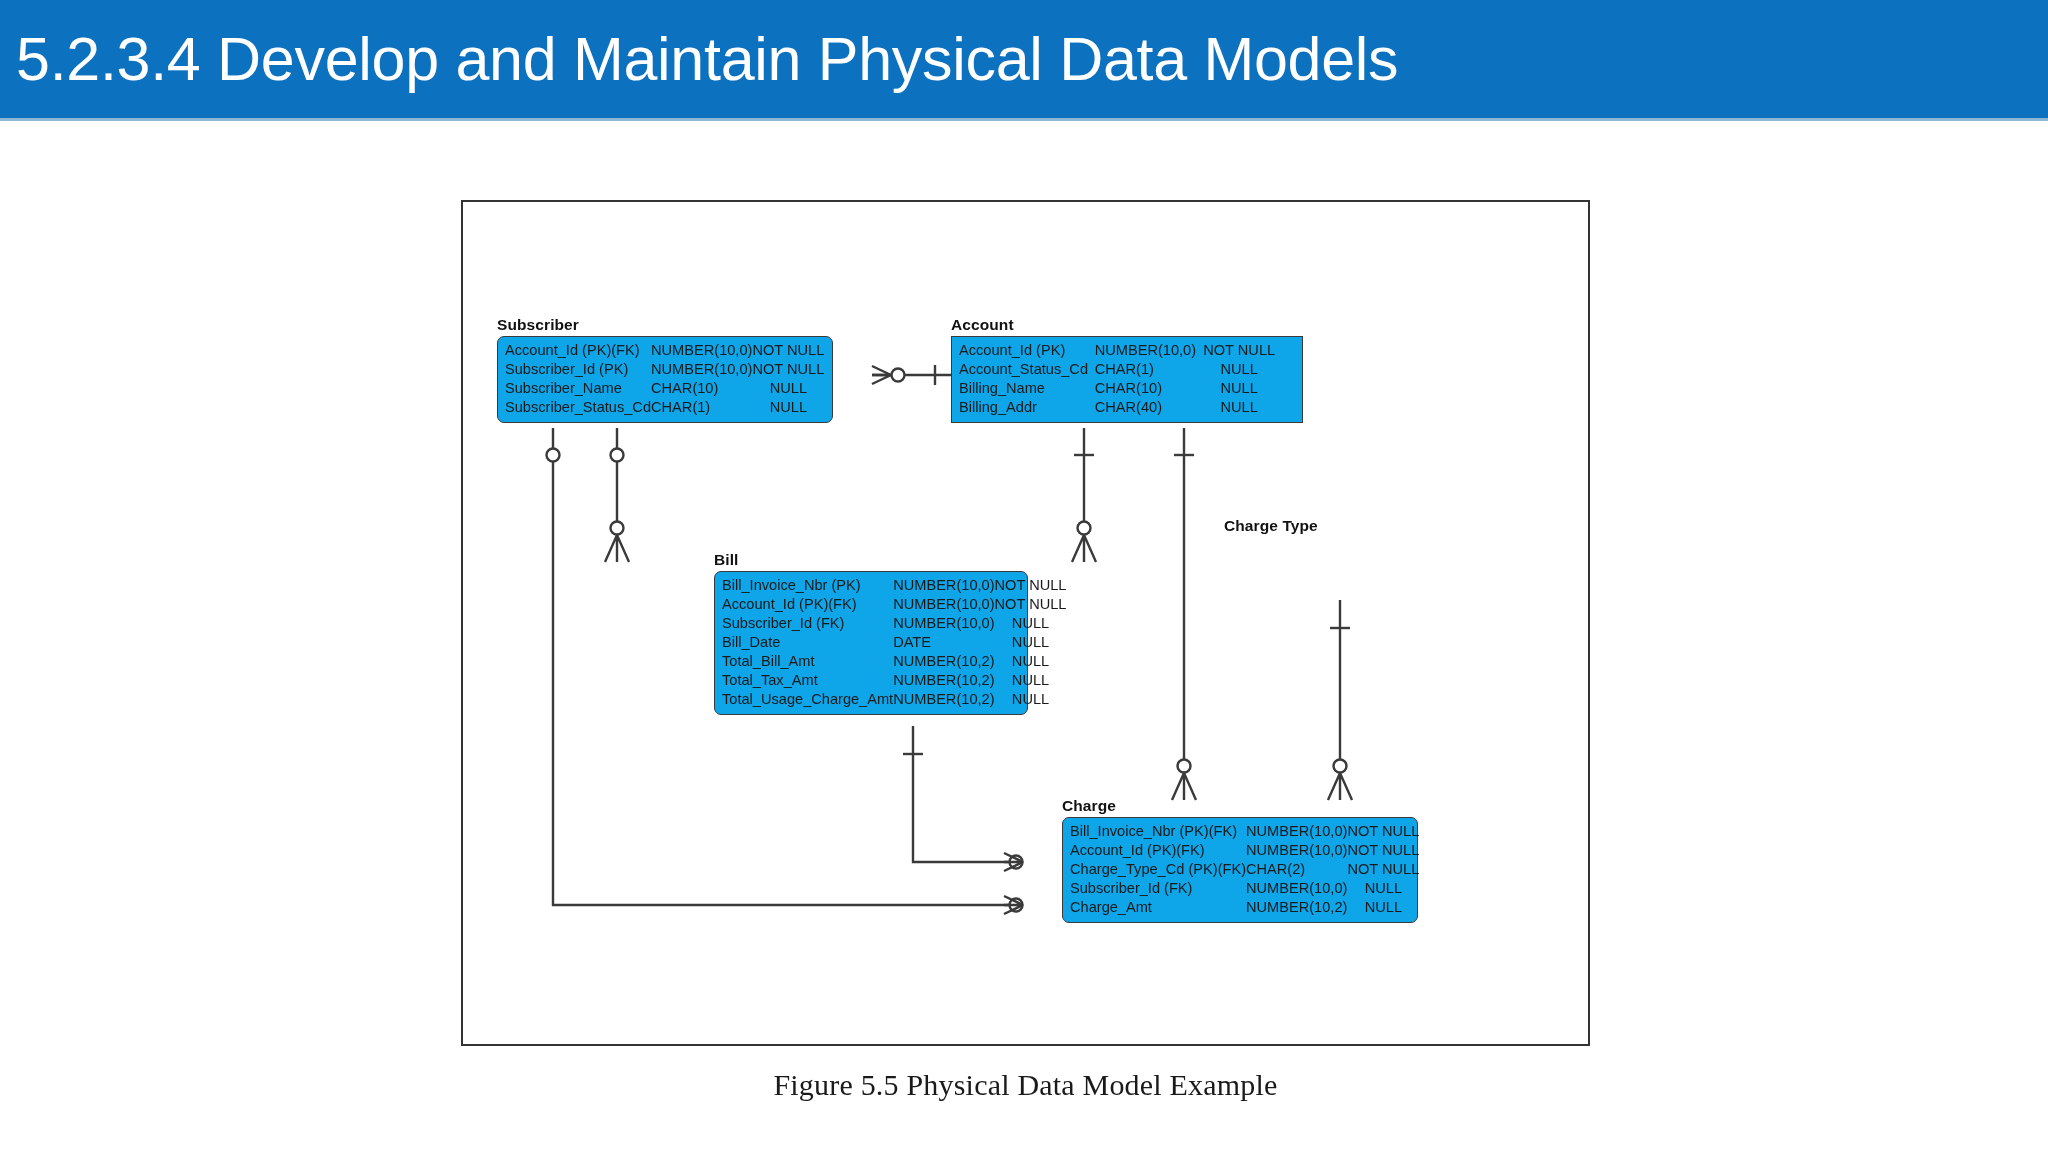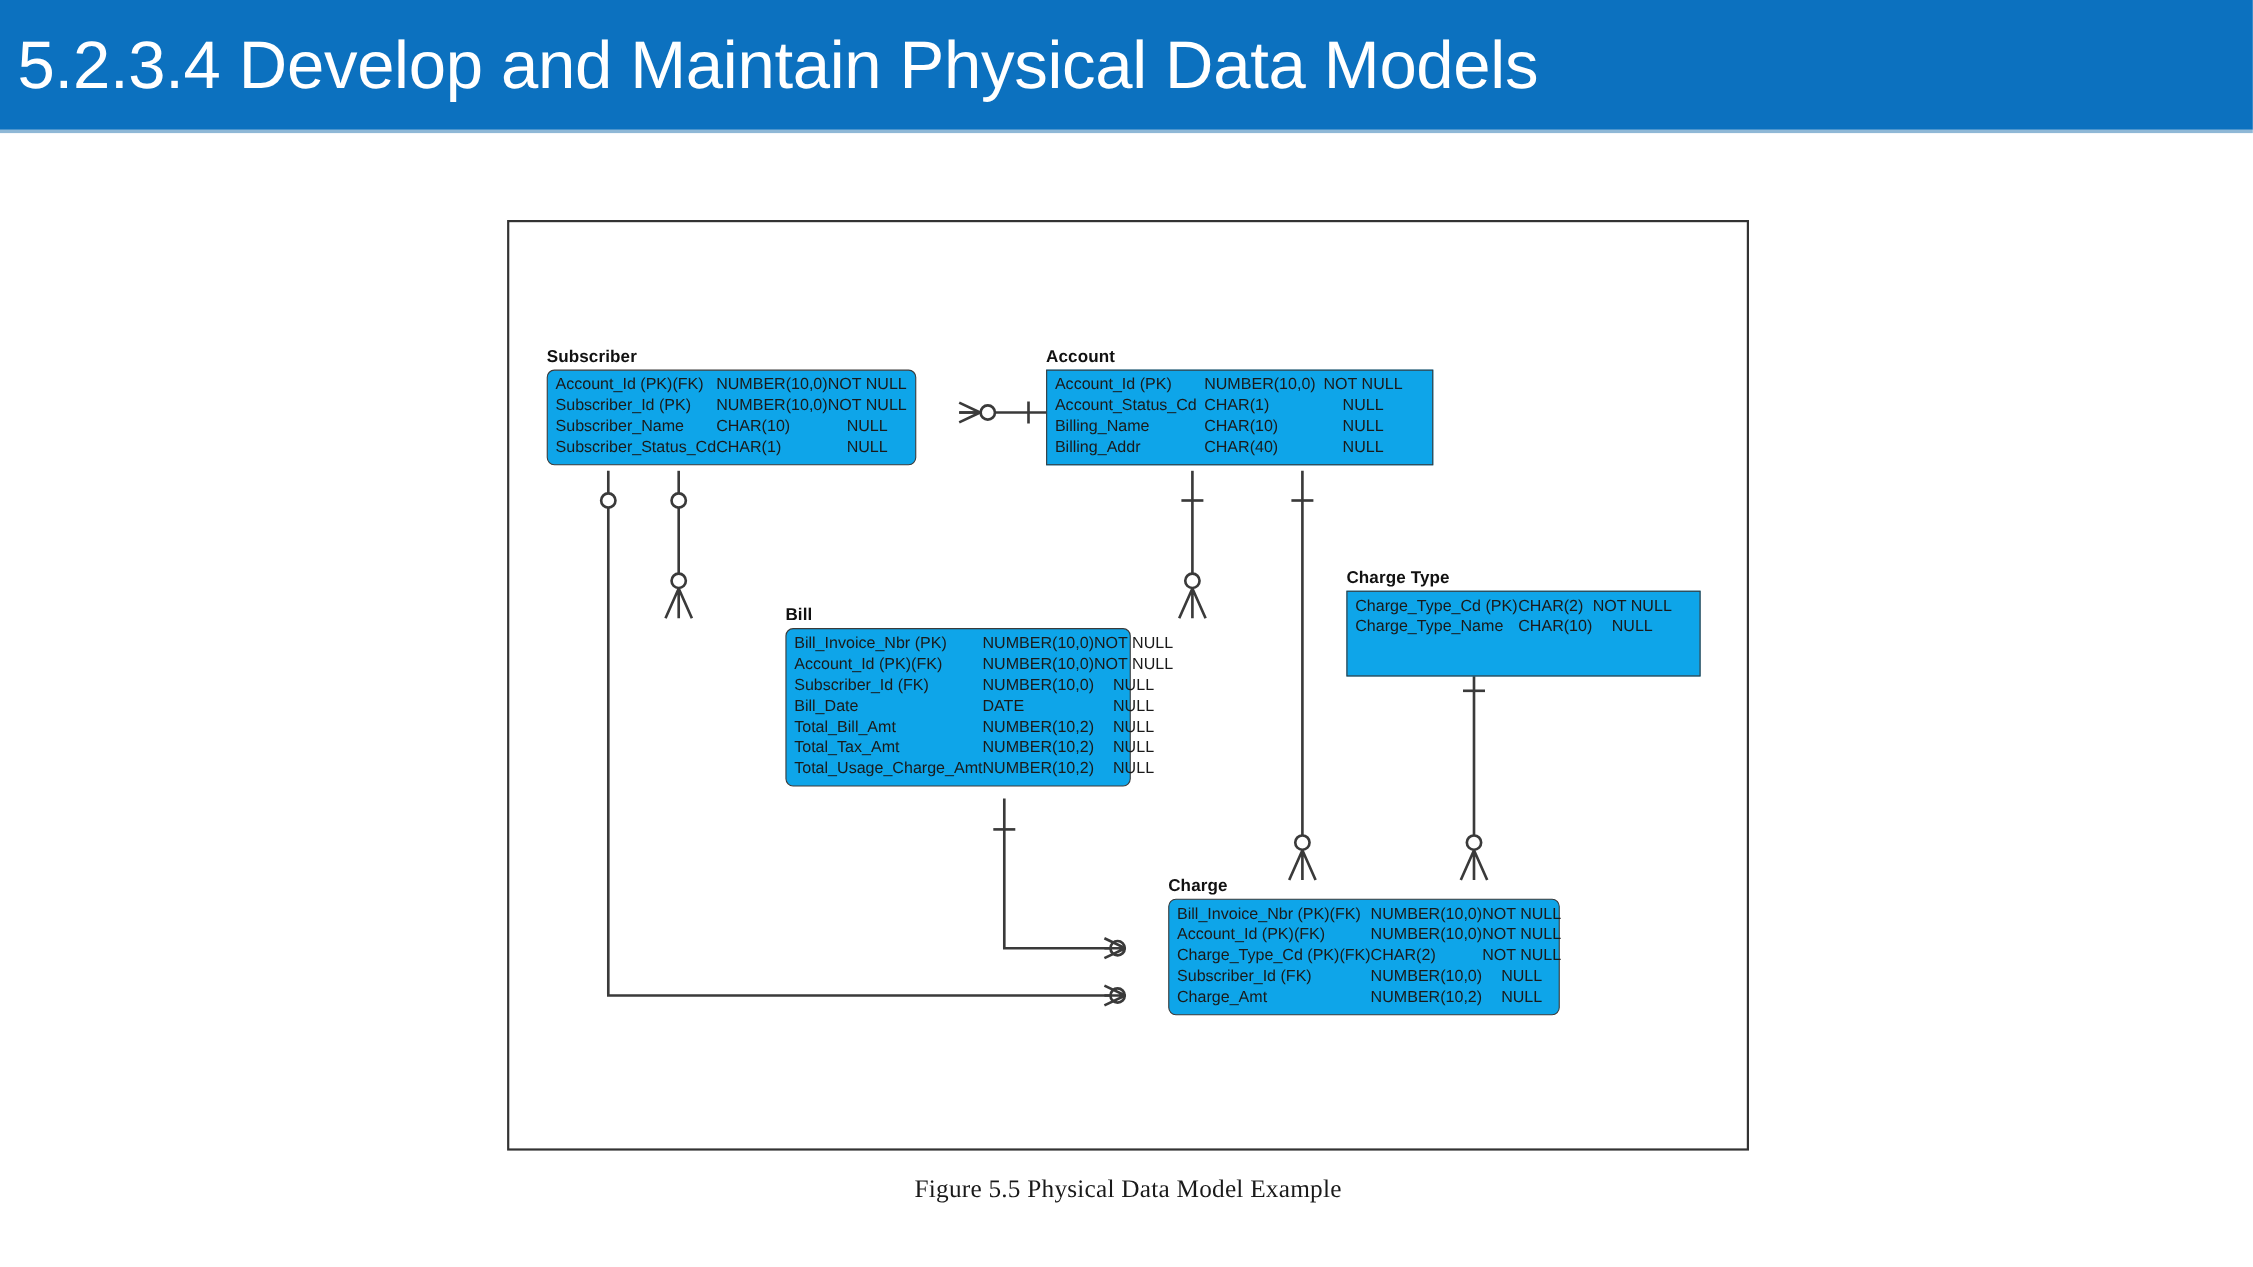--- a/index.html
+++ b/index.html
@@ -24,21 +24,21 @@
 
   
   #figure-frame {
     position:absolute; left:461px; top:200px;
     width:1129px; height:846px;
     border:2px solid #333333; background:#ffffff;
   }
   #figure-caption {
     position:absolute; left:461px; top:1068px; width:1129px;
     text-align:center; font-family:"Liberation Serif", serif;
-    font-size:23px; color:#1a1a1a; letter-spacing:0.2px;
+    font-size:30px; color:#1a1a1a; letter-spacing:0.2px;
   }
 
   
   #erd-canvas { position:absolute; left:0; top:0; width:2048px; height:1152px;
                 pointer-events:none; }
 
   
   .entity { position:absolute; }
   .entity-name {
     font-size:15.5px; font-weight:bold; color:#111111;
@@ -222,36 +222,20 @@
         <td class="c-type clr-black">NUMBER(10,2)</td>
         <td class="c-null clr-black">NULL</td>
       </tr>
     </tbody>
       </table>
   </div>
 </div>
 
 <div class="entity" id="entity-chargetype" style="left:1224px; top:517px;">
   <div class="entity-name">Charge Type</div>
-  <div class="entity-box">
-    <table class="attr-table">
-      <tbody>
-          <tr>
-        <td class="c-name clr-black">Charge_Type_Cd (PK)</td>
-        <td class="c-type clr-black">CHAR(2)</td>
-        <td class="c-null clr-black">NOT NULL</td>
-      </tr>
-      <tr>
-        <td class="c-name clr-black">Charge_Type_Name</td>
-        <td class="c-type clr-black">CHAR(10)</td>
-        <td class="c-null clr-black">NULL</td>
-      </tr>
-    </tbody>
-      </table>
-  </div>
 </div>
 
 <div class="entity" id="entity-charge" style="left:1050px; top:797px;margin-left:12px;">
   <div class="entity-name">Charge</div>
   <div class="entity-box rounded">
     <table class="attr-table">
       <tbody>
           <tr>
         <td class="c-name clr-red">Bill_Invoice_Nbr (PK)(FK)</td>
         <td class="c-type clr-red">NUMBER(10,0)</td>

